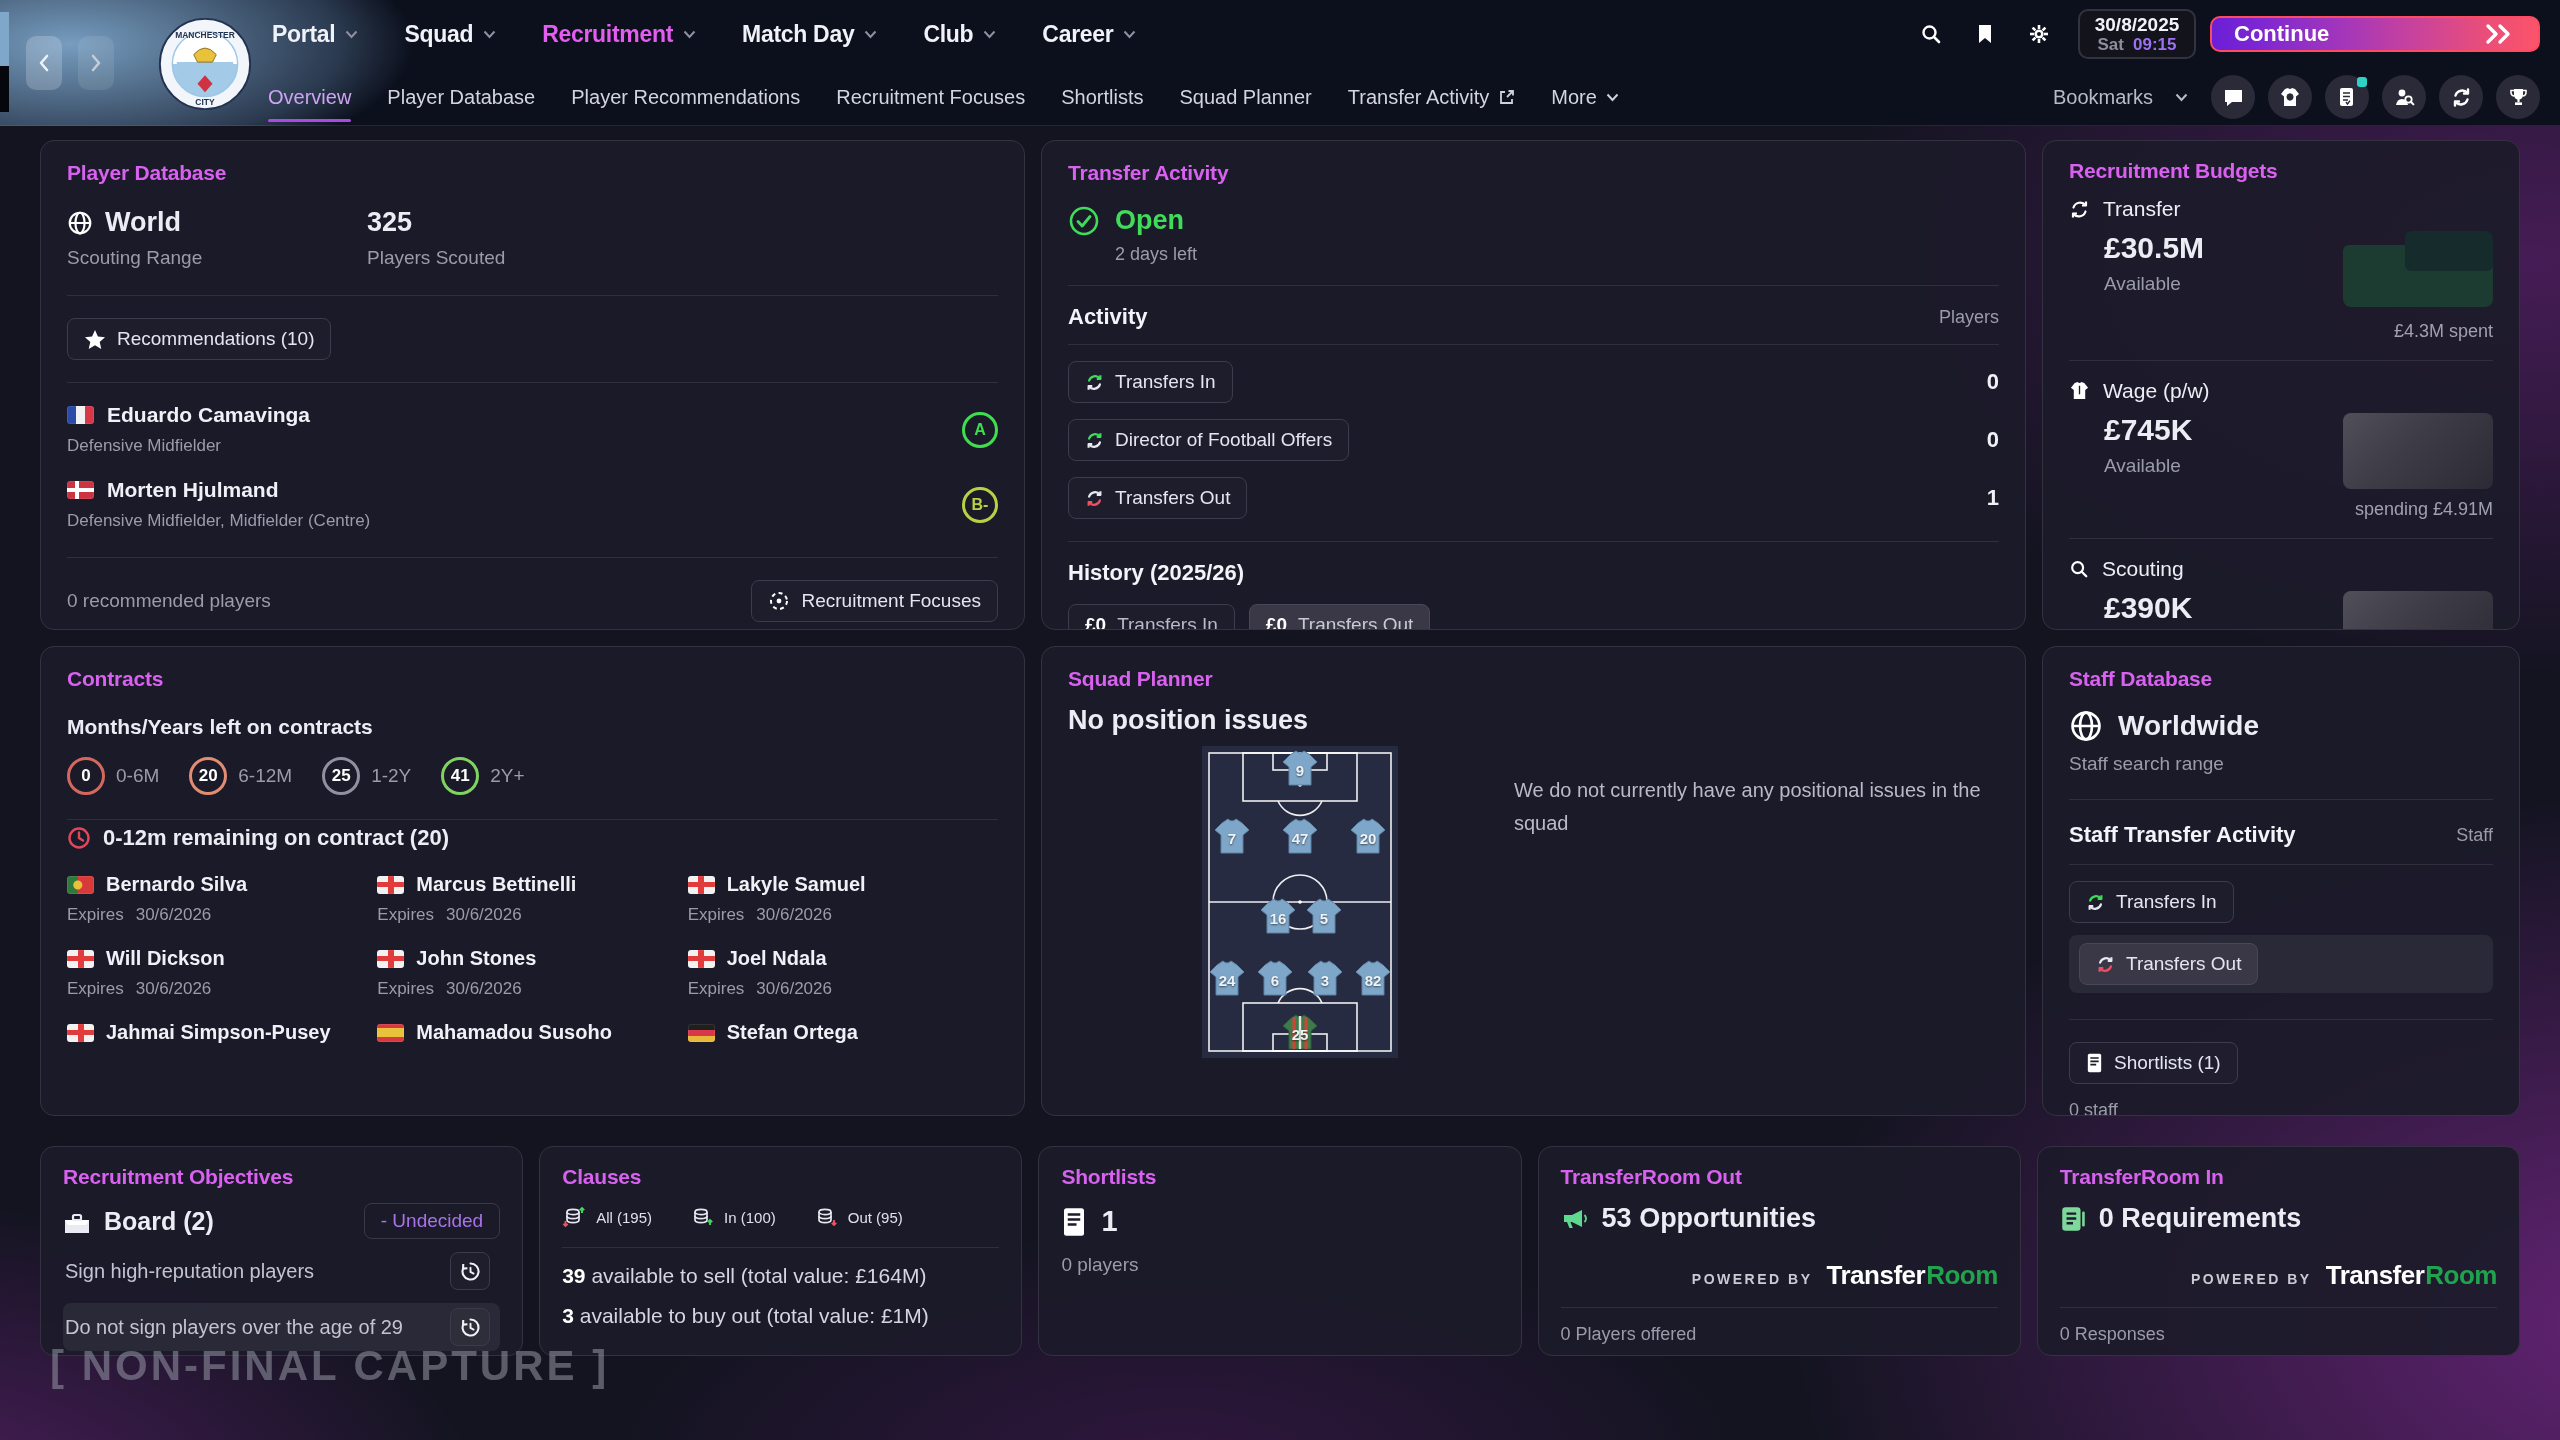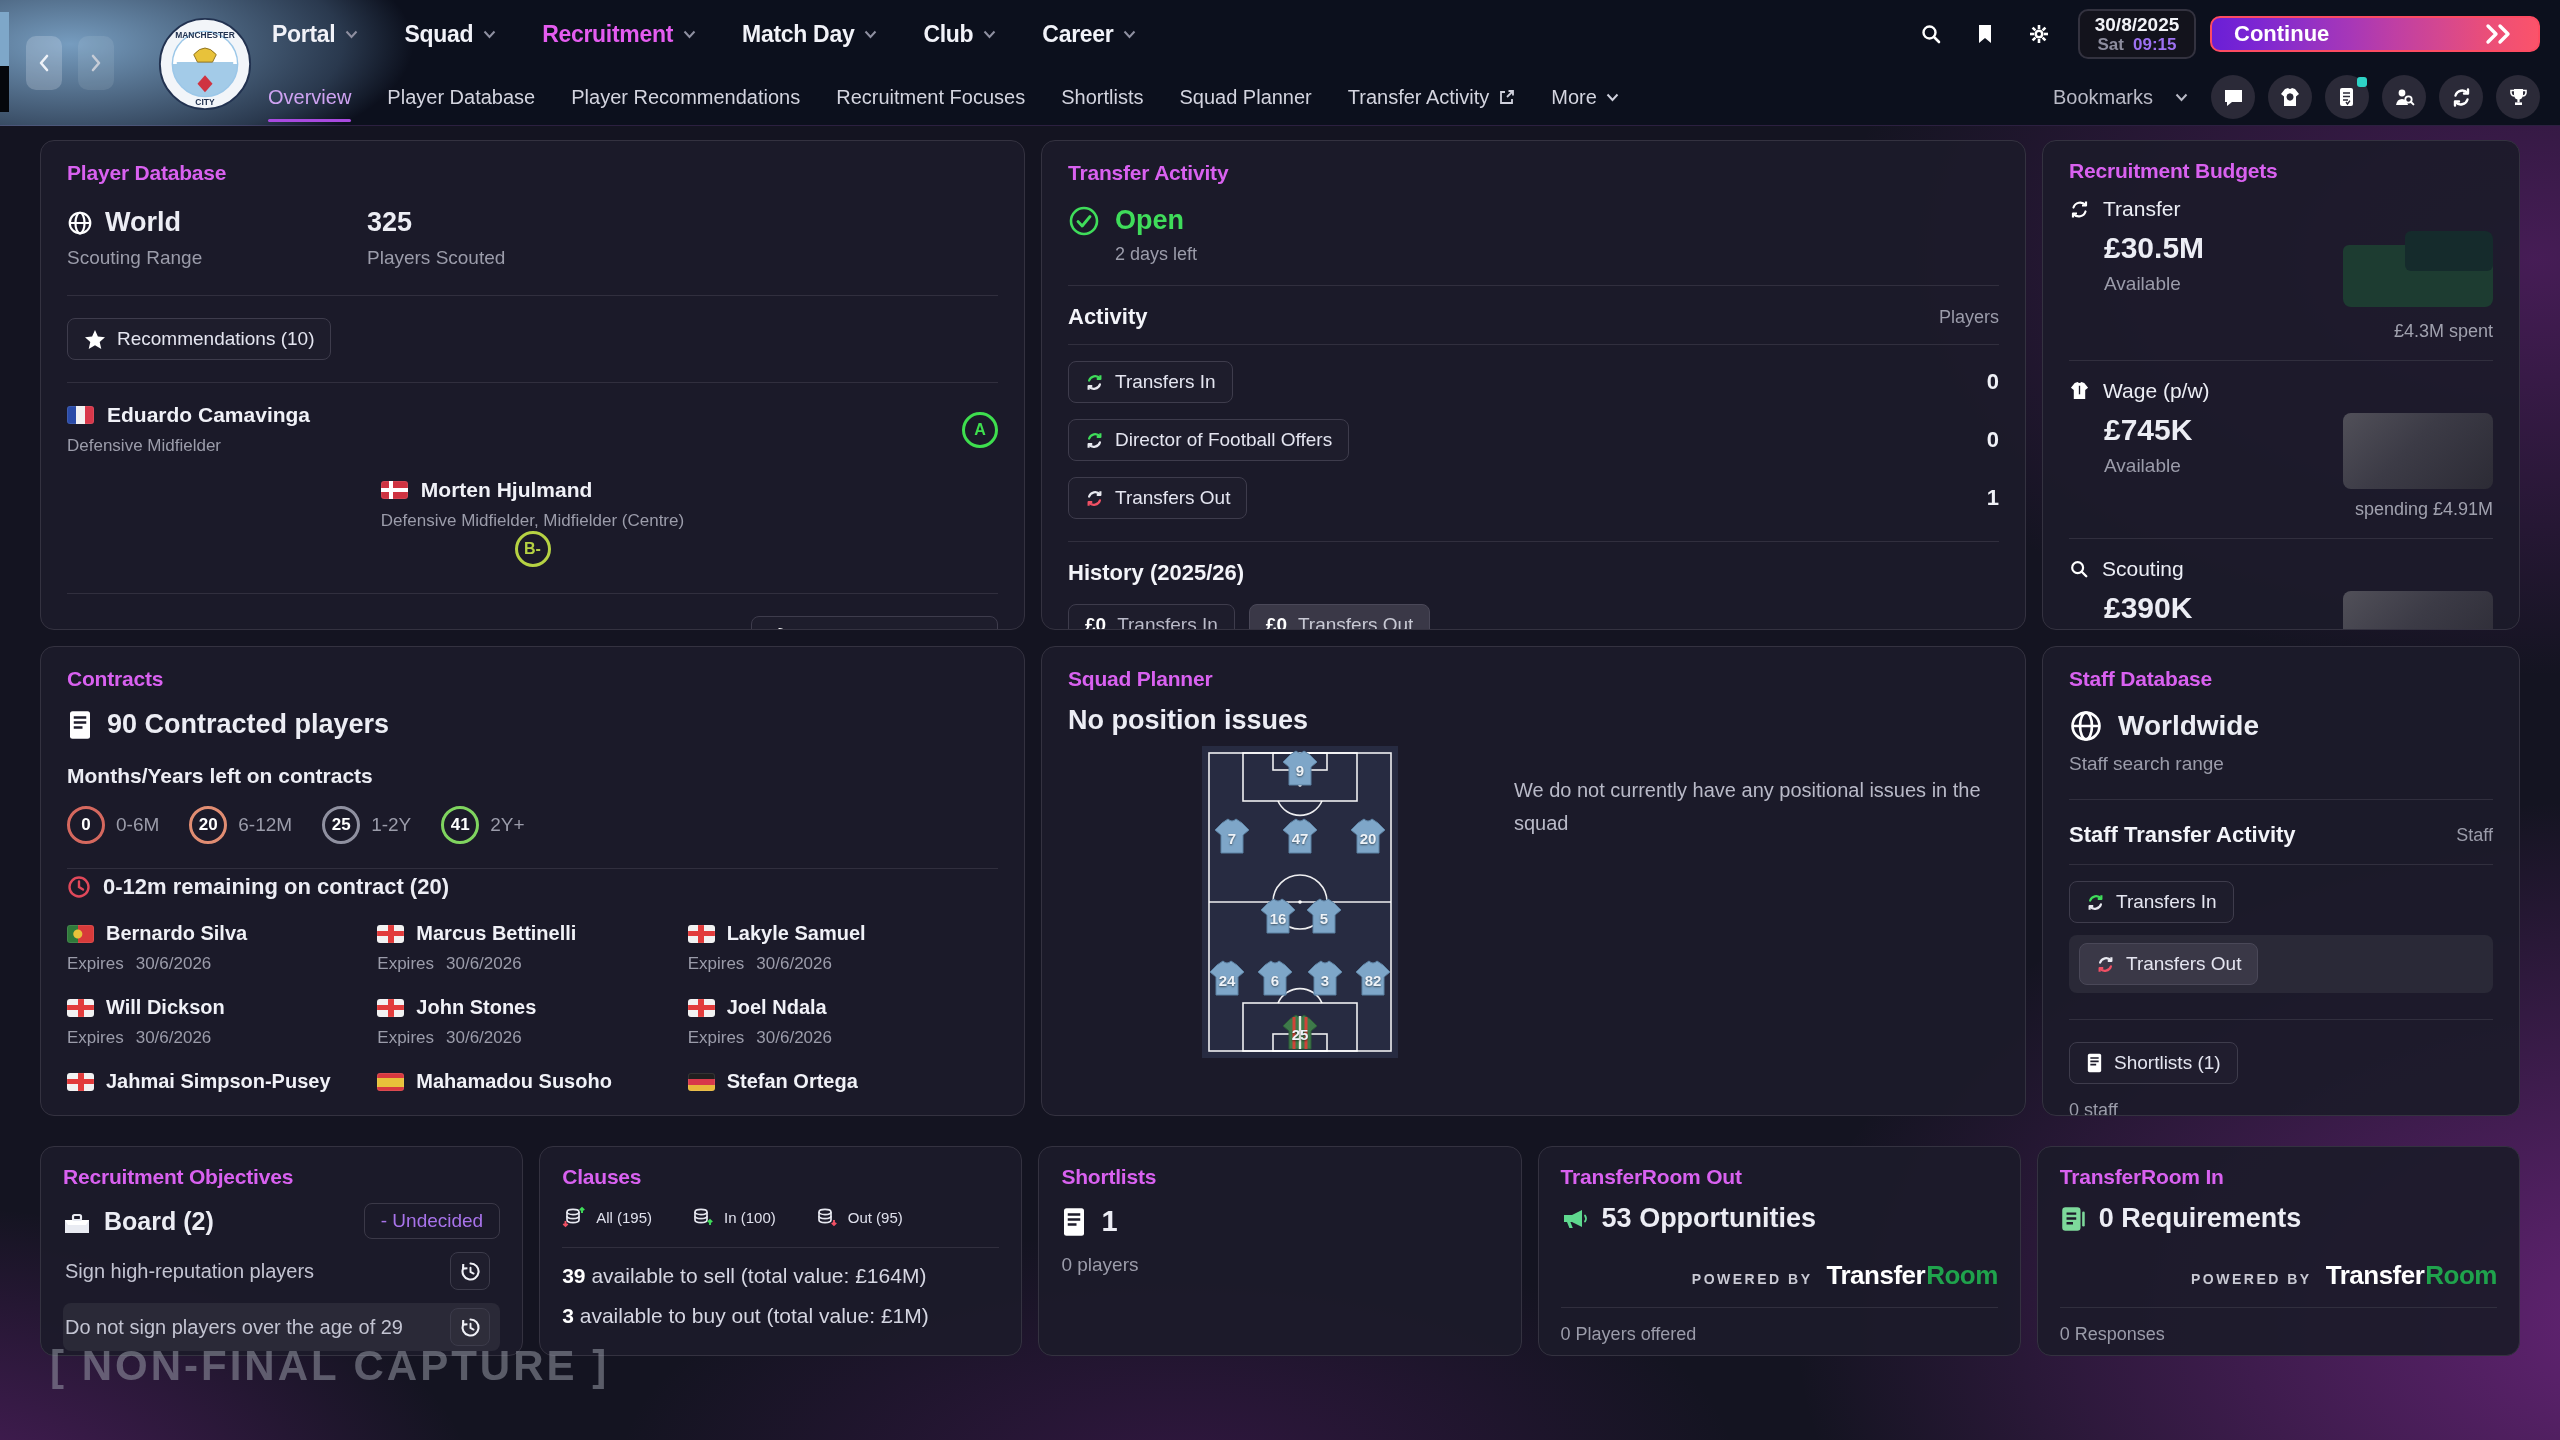--- a/index.html
+++ b/index.html
@@ -387,21 +387,21 @@
         <div class="plist-row">
           <div>
             <div class="pname">
                 <span class="flag flag-fr"></span>
                 <span>Eduardo Camavinga</span>
               </div>
             <div class="ppos">Defensive Midfielder</div>
           </div>
           <div class="badge badge-a">A</div>
         </div>
-        <div class="plist-row" style="margin-top:22px;flex-direction:column;">
+        <div class="plist-row" style="margin-top:22px;">
           <div>
             <div class="pname">
                 <span class="flag flag-dk"></span>
                 <span>Morten Hjulmand</span>
               </div>
             <div class="ppos">Defensive Midfielder, Midfielder (Centre)</div>
           </div>
           <div class="badge badge-b">B-</div>
         </div>
       </div>
@@ -554,27 +554,20 @@
           </div>
         </div>
       </div>
     </div>
   </div>
 
   <div class="grid-row gr2">
 
     <div class="panel">
       <div class="ptitle">Contracts</div>
-      <div class="con-head">
-        <svg width="26" height="30" viewBox="0 0 20 24">
-            <rect x="2" y="1" width="16" height="22" rx="2" fill="#fff"></rect>
-            <path d="M5 6 h10 M5 10 h10 M5 14 h7" stroke="#1c1b2a" stroke-width="2"></path>
-          </svg>
-        <span>90 Contracted players</span>
-      </div>
       <div class="con-sub">Months/Years left on contracts</div>
       <div class="buckets">
         <div class="bucket">
             <span class="bcirc bc0">0</span>
             <span class="bl">0-6M</span>
           </div>
         <div class="bucket">
             <span class="bcirc bc1">20</span>
             <span class="bl">6-12M</span>
           </div>

